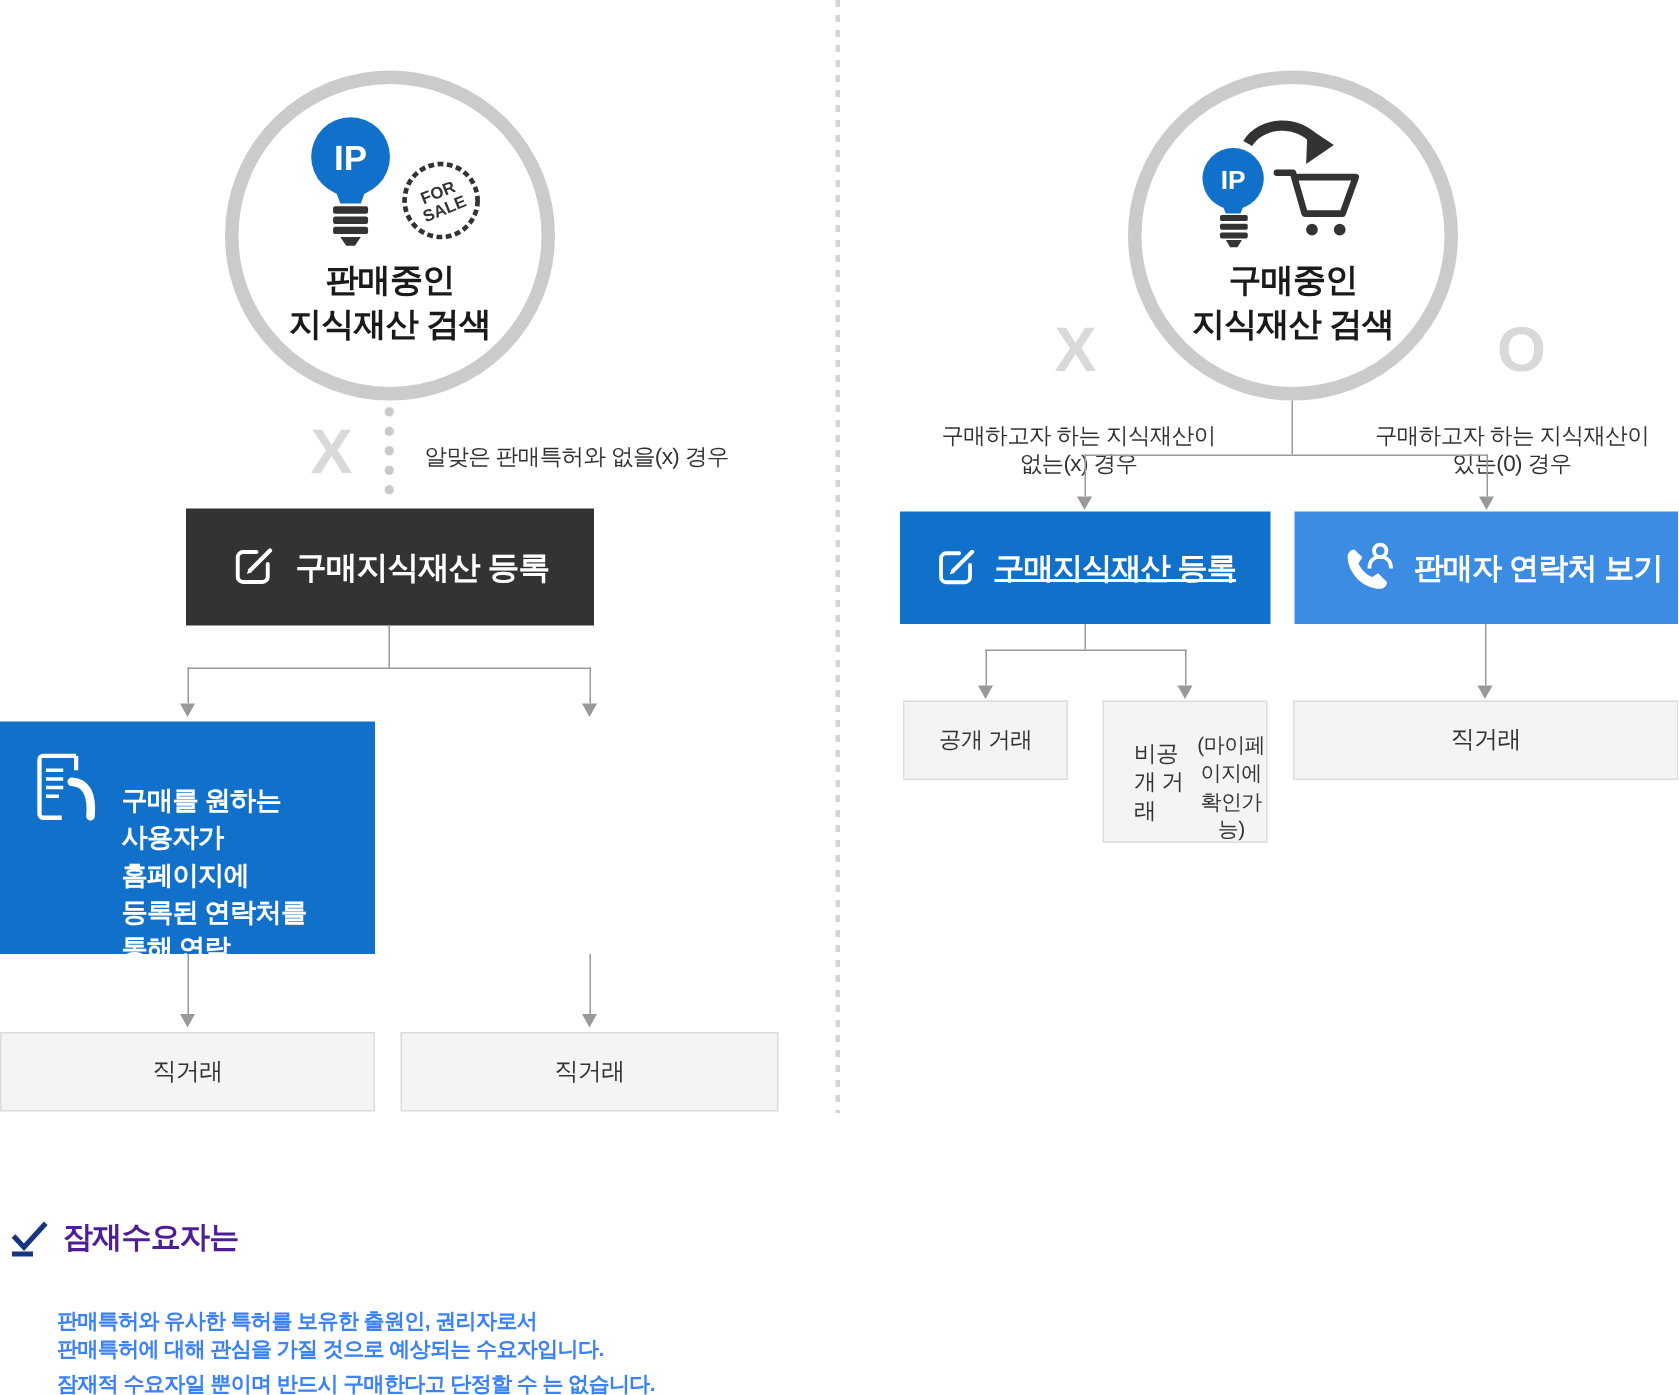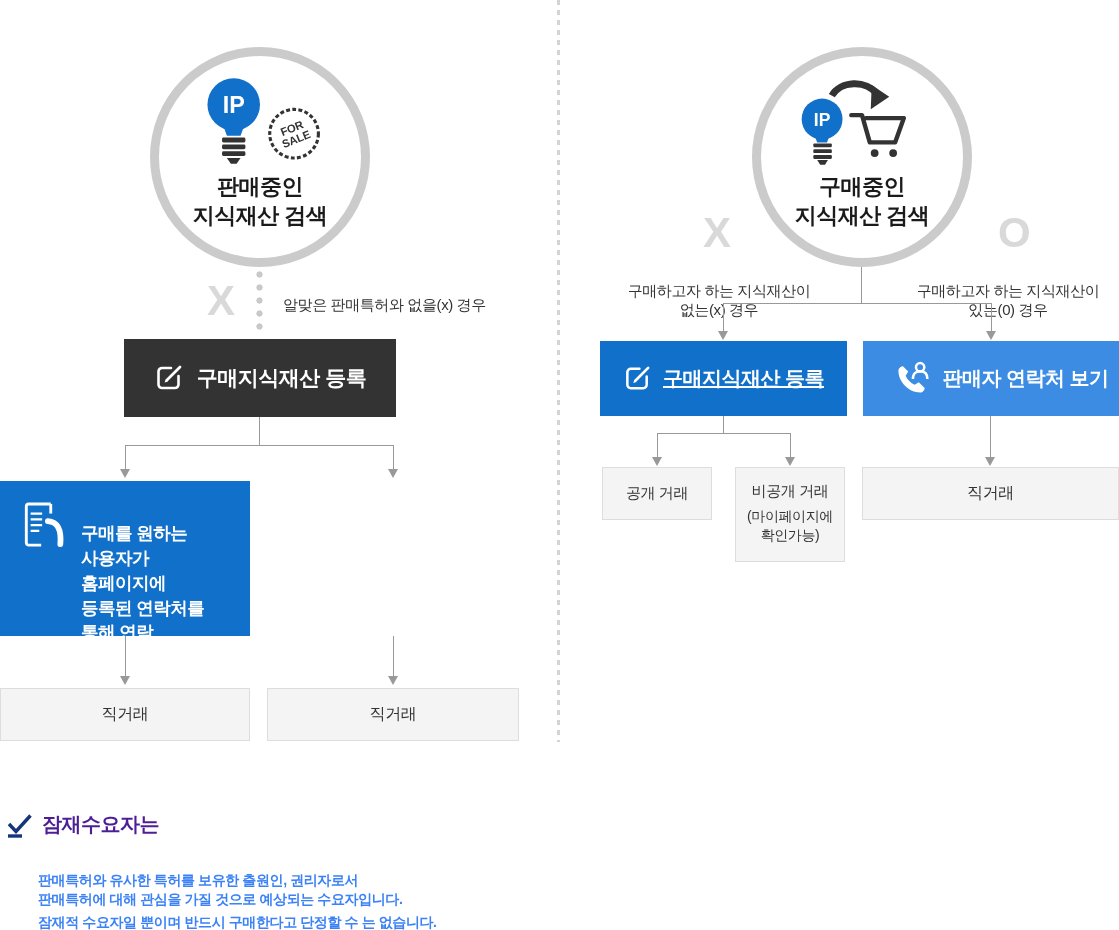--- a/index.html
+++ b/index.html
@@ -191,21 +191,21 @@
   <div class="line" style="left:657px;top:433px;width:1px;height:24px;"></div>
   <div class="line" style="left:790px;top:433px;width:1px;height:24px;"></div>
   <div class="arrow" style="left:652px;top:457px;"></div>
   <div class="arrow" style="left:785px;top:457px;"></div>
 
   <div class="line" style="left:990px;top:416px;width:1px;height:41px;"></div>
   <div class="arrow" style="left:985px;top:457px;"></div>
 
   <div class="gbox" style="left:602px;top:467px;width:110px;height:53px;font-size:15px;">공개 거래</div>
 
-  <div class="gbox" style="left:735px;top:467px;width:110px;height:95px;flex-direction:column;justify-content:flex-start;padding-top:14px;font-size:15px;">
+  <div class="gbox" style="left:735px;top:467px;width:110px;height:95px;flex-direction:row;justify-content:flex-start;padding-top:14px;font-size:15px;padding-left:20px;">
     <div>비공개 거래</div>
     <div class="preline" style="font-size:14px;text-align:center;line-height:1.35;margin-top:6px;">(마이페이지에
 확인가능)</div>
   </div>
 
   <div class="gbox" style="left:862px;top:467px;width:257px;height:53px;">직거래</div>
 
   <svg class="abs" style="left:6px;top:812px;" width="27" height="27" viewBox="0 0 27 27">
     <path d="M3 12 L10 19.5 L24.5 3.5" stroke="#16357d" stroke-width="3.4" fill="none"></path>
     <path d="M2 24 H16" stroke="#16357d" stroke-width="3.4"></path>

